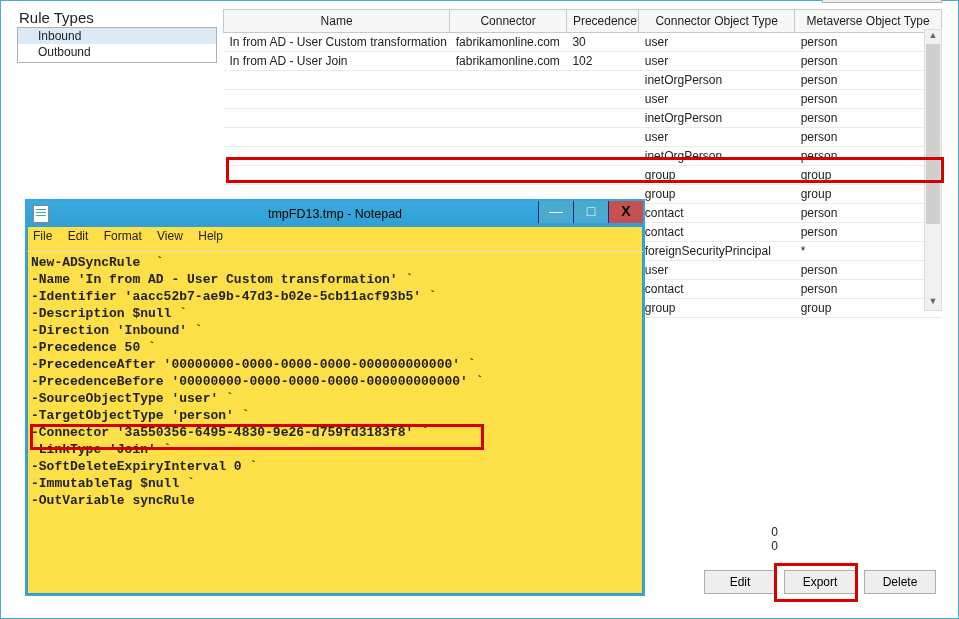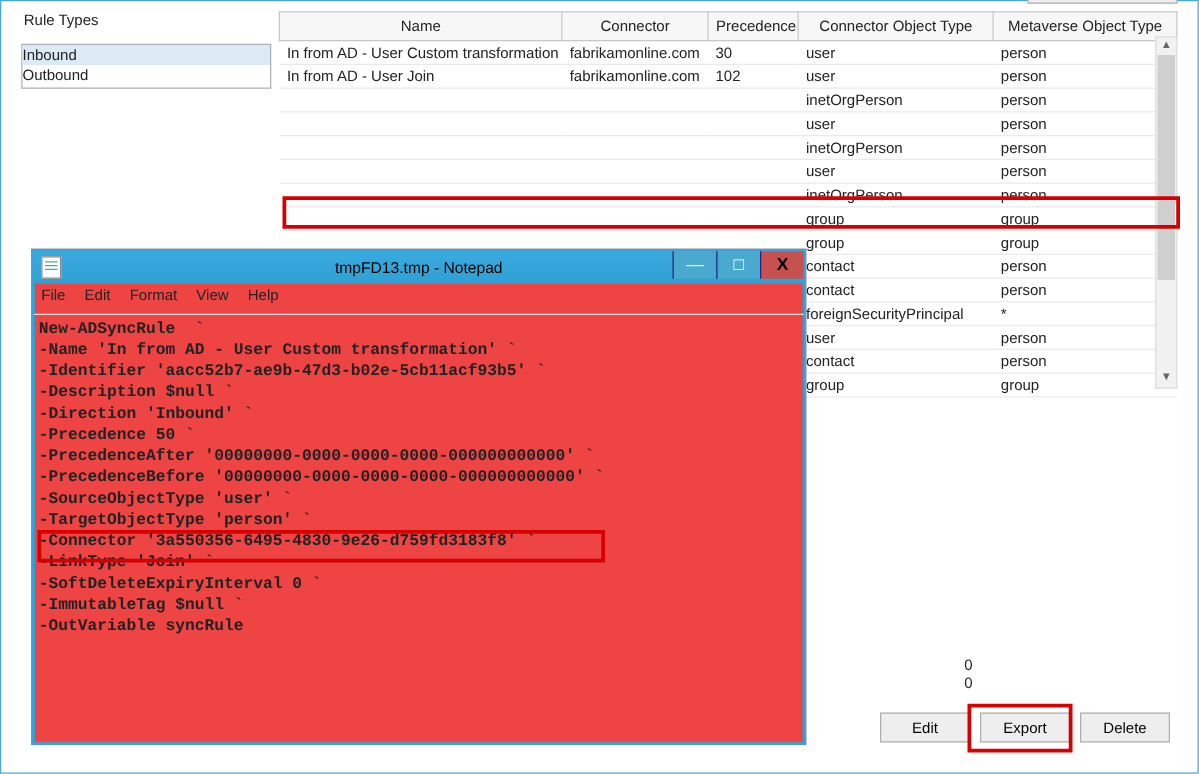--- a/index.html
+++ b/index.html
@@ -53,30 +53,30 @@
   }
   .content-row {
     display: flex;
     margin: 8px 16px 0 16px;
   }
   .rule-types-box {
     width: 200px;
     margin-right: 6px;
   }
   .rule-types-box .label {
-    font-size: 12px;
+    font-size: 15px;
     margin-left: 2px;
-    margin-bottom: 12px;
+    margin-bottom: 1px;
   }
   .rule-types-list {
     border: 1px solid #b0b0b0;
     height: 34px;
   }
   .rule-types-list div {
-    padding: 1px 0;
+    padding: 1px 20px;
     font-size: 12px;
   }
   .rule-types-list div.selected {
     background: #dceaf6;
   }
   .grid-area {
     flex: 1;
     position: relative;
   }
   .add-btn {
@@ -141,21 +141,21 @@
     text-align: right;
     font-size: 12px;
     width: 60px;
   }
   
   .notepad {
     position: absolute;
     left: 24px; top: 198px;
     width: 616px; height: 393px;
     border: 2px solid #38a5da;
-    background: #ef4444;
+    background: #fde047;
     z-index: 30;
     box-shadow: 0 0 0 1px #2c9bd3 inset;
   }
   .notepad-titlebar {
     height: 26px;
     background: linear-gradient(#3aabde,#2f9fd4);
     color: #000;
     display: flex;
     align-items: center;
     position: relative;

